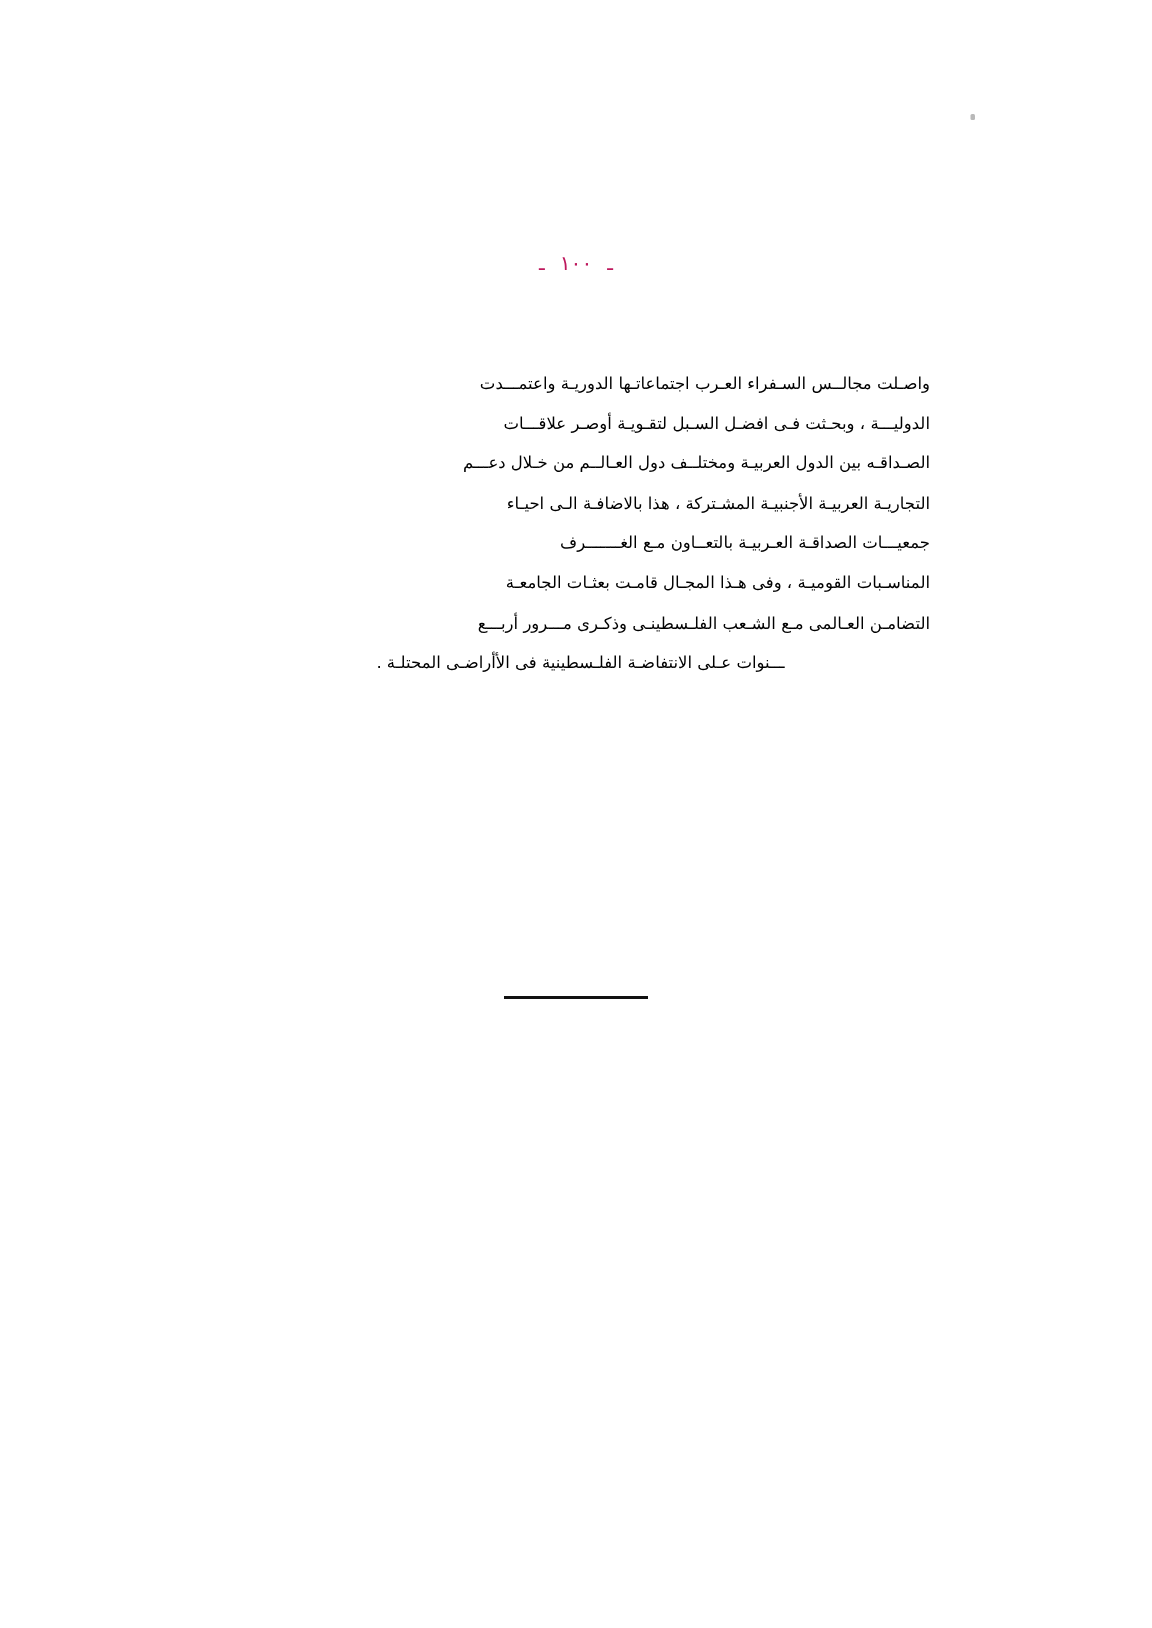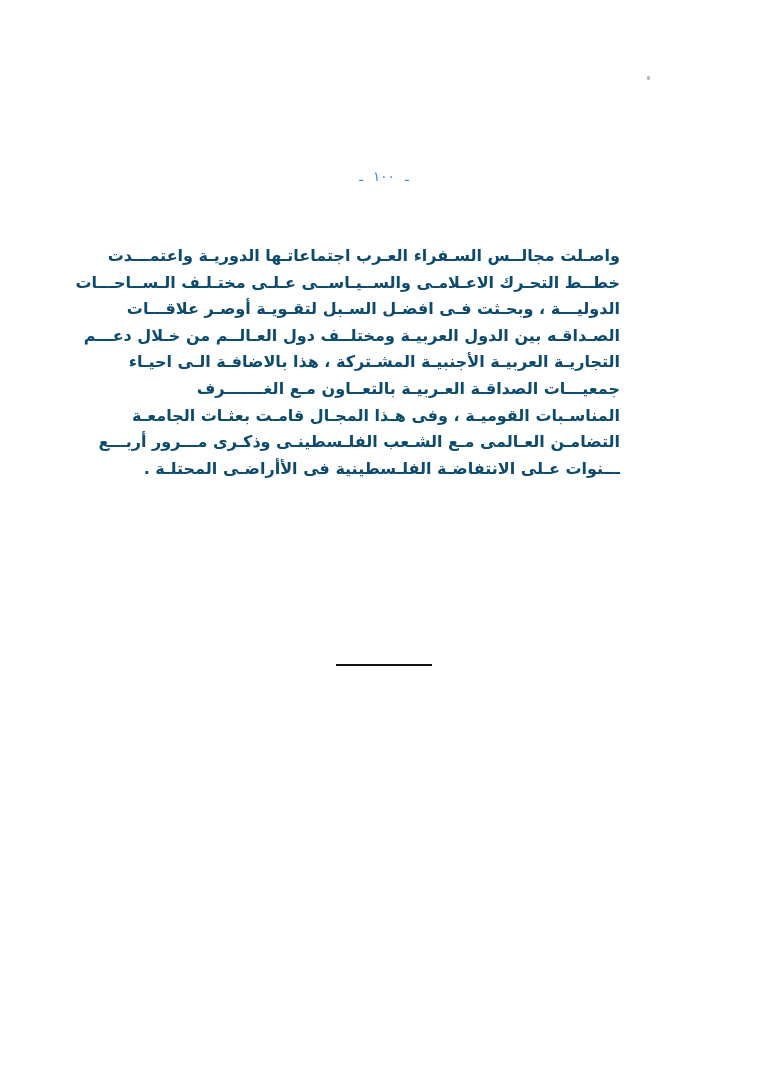--- a/index.html
+++ b/index.html
@@ -33,49 +33,48 @@
   }
 
   .page-number {
     position: absolute;
     top: 168px;
     left: 0;
     right: 0;
     text-align: center;
     font-size: 13.5px;
     letter-spacing: 2px;
-    color: #3b82f6;
+    color: #be185d;
     direction: rtl;
   }
   .page-number .dash {
     display: inline-block;
     padding: 0 10px;
     font-size: 13px;
   }
 
   .body-block {
     position: absolute;
     top: 243px;
     right: 148px;
     width: 466px;
     direction: rtl;
     text-align: justify;
   }
 
   .body-line {
-    font-size: 16px;
+    font-size: 11px;
     line-height: 26.6px;
-    color: #0c4a6e;
+    color: #000000;
     white-space: nowrap;
     letter-spacing: 0px;
-    font-weight: bold;
   }
   .body-line.last {
     display: block;
-    text-align: right;
+    text-align: center;
     white-space: nowrap;
   }
 
   .rule {
     position: absolute;
     top: 664px;
     left: 0;
     right: 0;
     display: flex;
     justify-content: center;
@@ -92,21 +91,20 @@
 <div class="page">
 
   <div class="scan-speck"></div>
 
   <div class="page-number">
     <span class="dash">ـ</span><span>١٠٠</span><span class="dash">ـ</span>
   </div>
 
   <div class="body-block">
     <div class="body-line">واصـلت مجالــس السـفراء  العـرب  اجتماعاتـها  الدوريـة  واعتمـــدت</div>
-    <div class="body-line">خطــط التحـرك الاعـلامـى والســيـاســى عـلـى مختـلـف الـســاحـــات</div>
     <div class="body-line">الدوليـــة  ،   وبحـثت فـى افضـل السـبل لتقـويـة أوصـر علاقـــات</div>
     <div class="body-line">الصـداقـه بين الدول العربيـة ومختلــف دول العـالــم من خـلال دعـــم</div>
     <div class="body-line">التجاريـة العربيـة الأجنبيـة المشـتركة  ،  هذا بالاضافـة الـى احيـاء</div>
     <div class="body-line">جمعيـــات الصداقـة العـربيـة بالتعــاون مـع الغـــــــرف</div>
     <div class="body-line">المناسـبات القوميـة  ،    وفى هـذا المجـال قامـت بعثـات الجامعـة</div>
     <div class="body-line">التضامـن العـالمى مـع الشـعب الفلـسطينـى وذكـرى مـــرور أربـــع</div>
     <div class="body-line last">ـــنوات عـلى الانتفاضـة الفلـسطينية فى الأأراضـى المحتلـة .</div>
   </div>
 
   <div class="rule">

